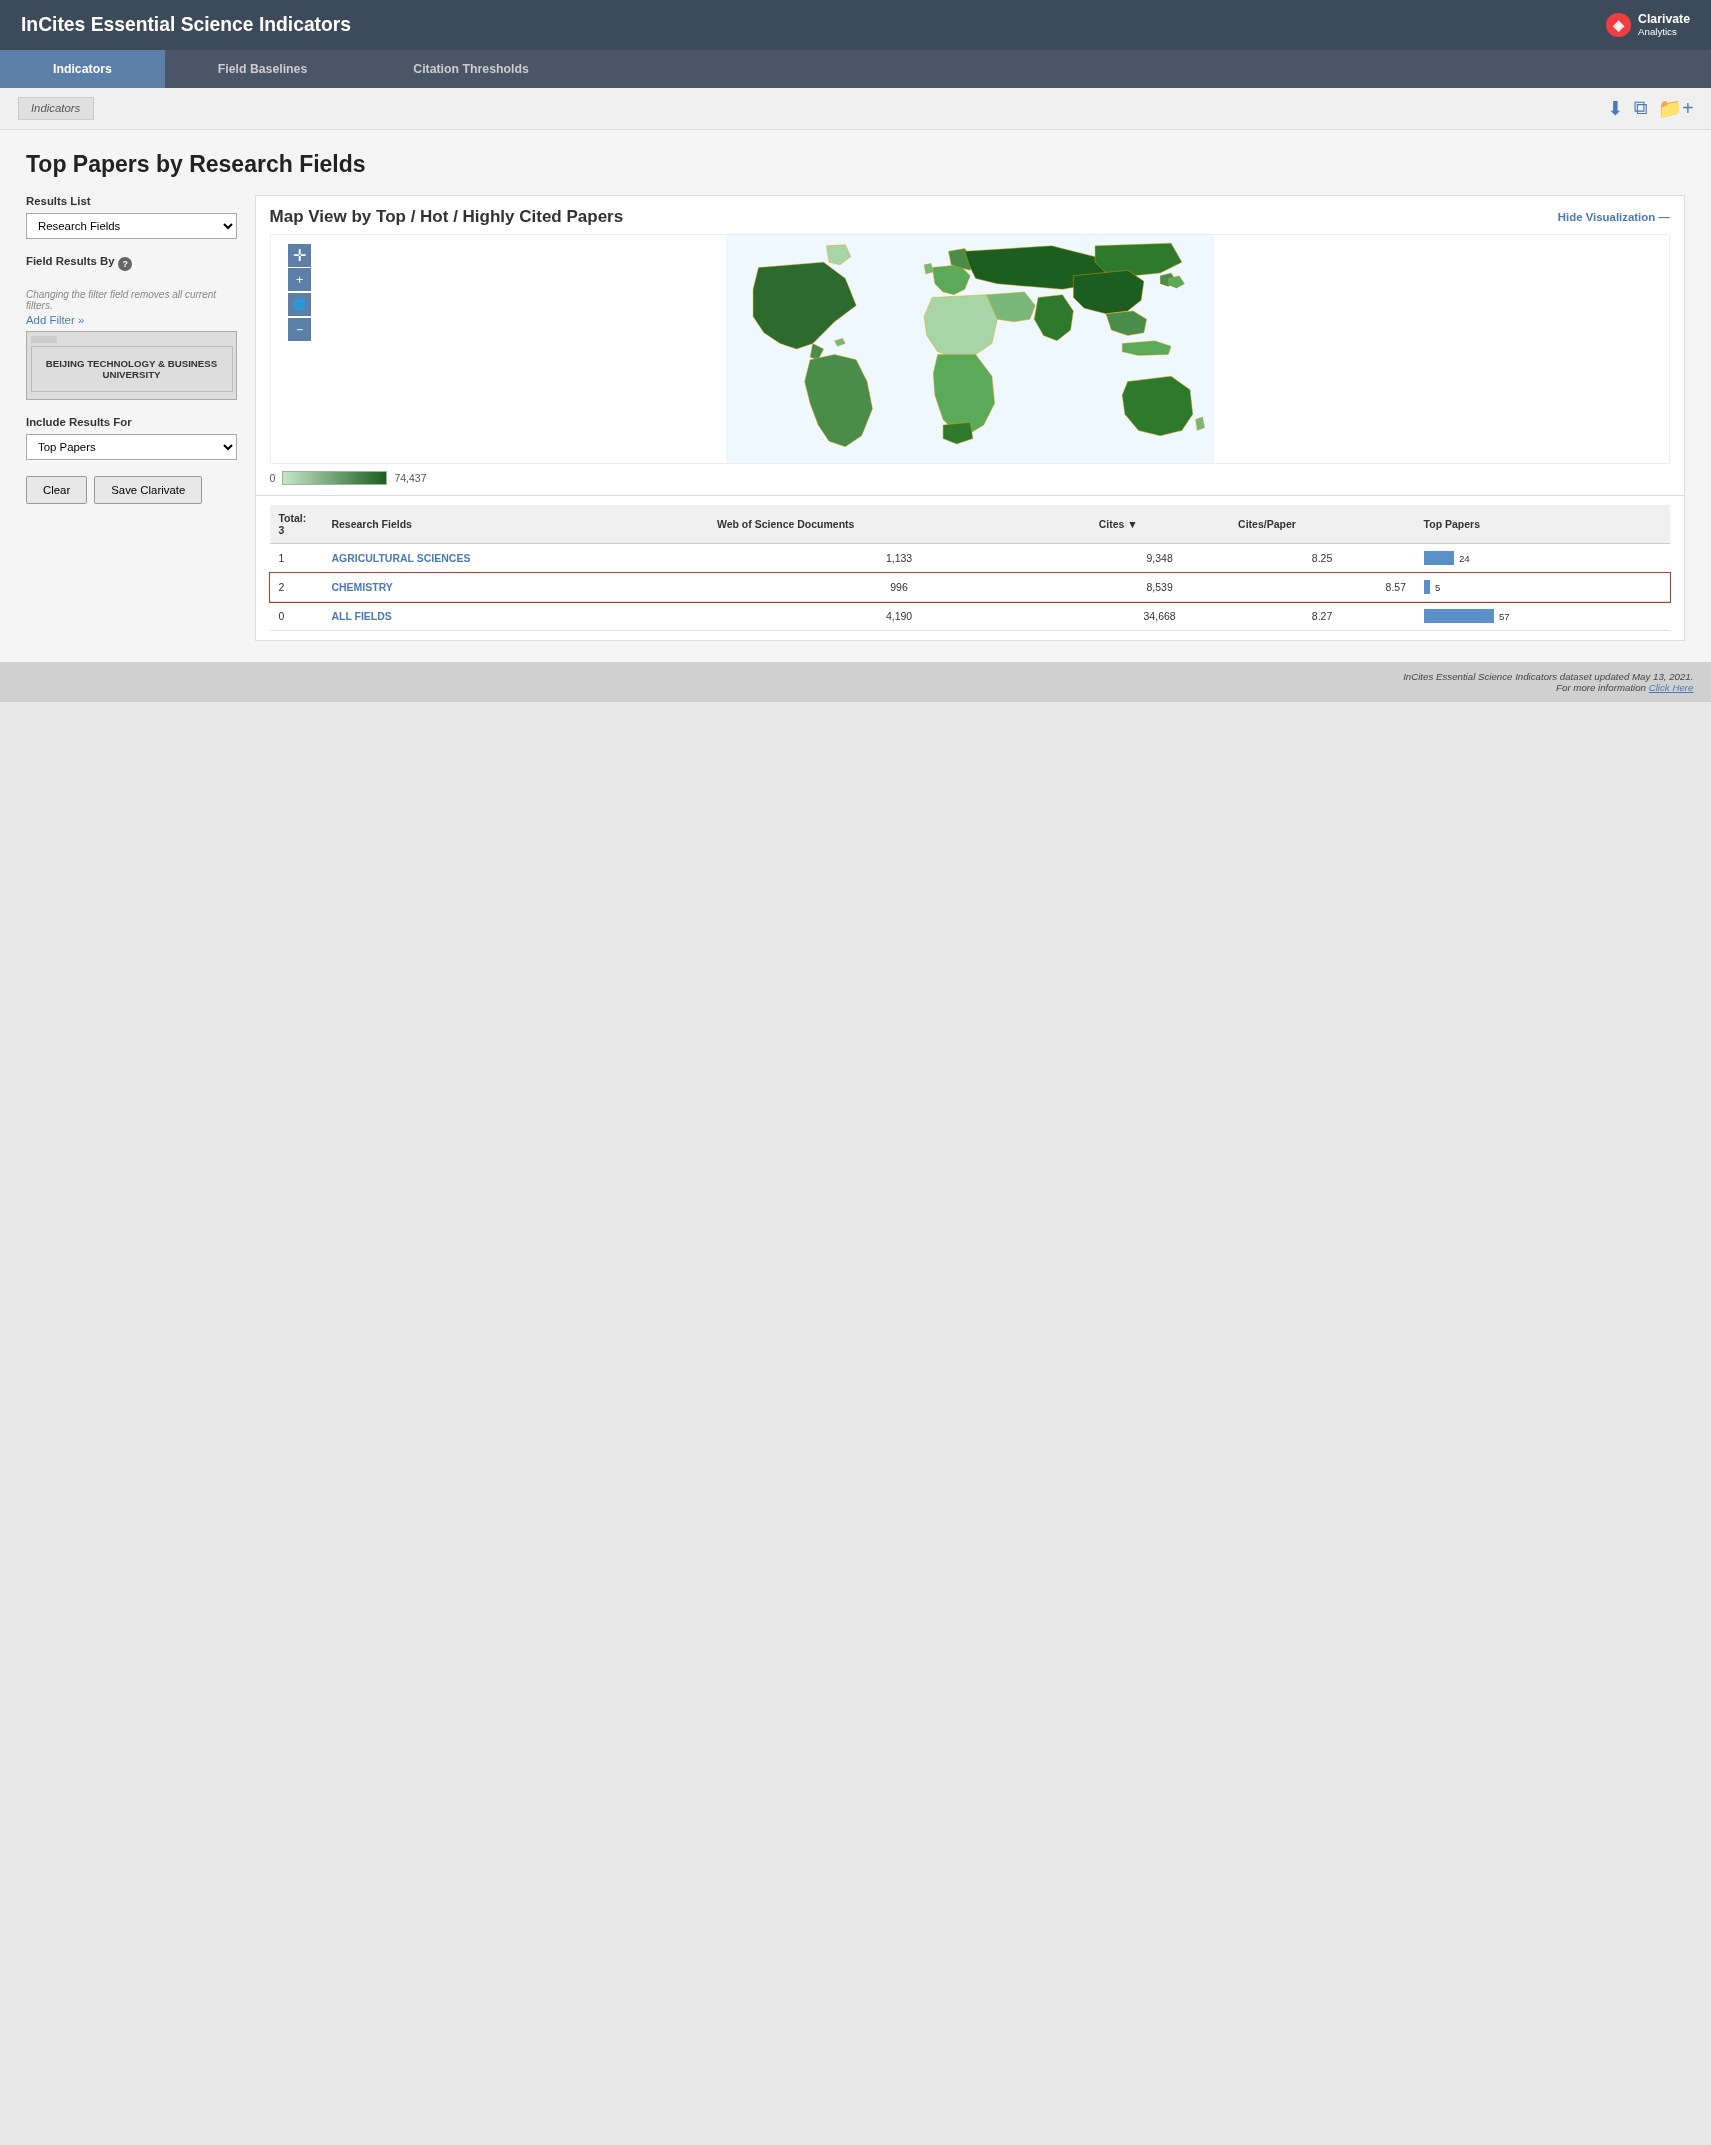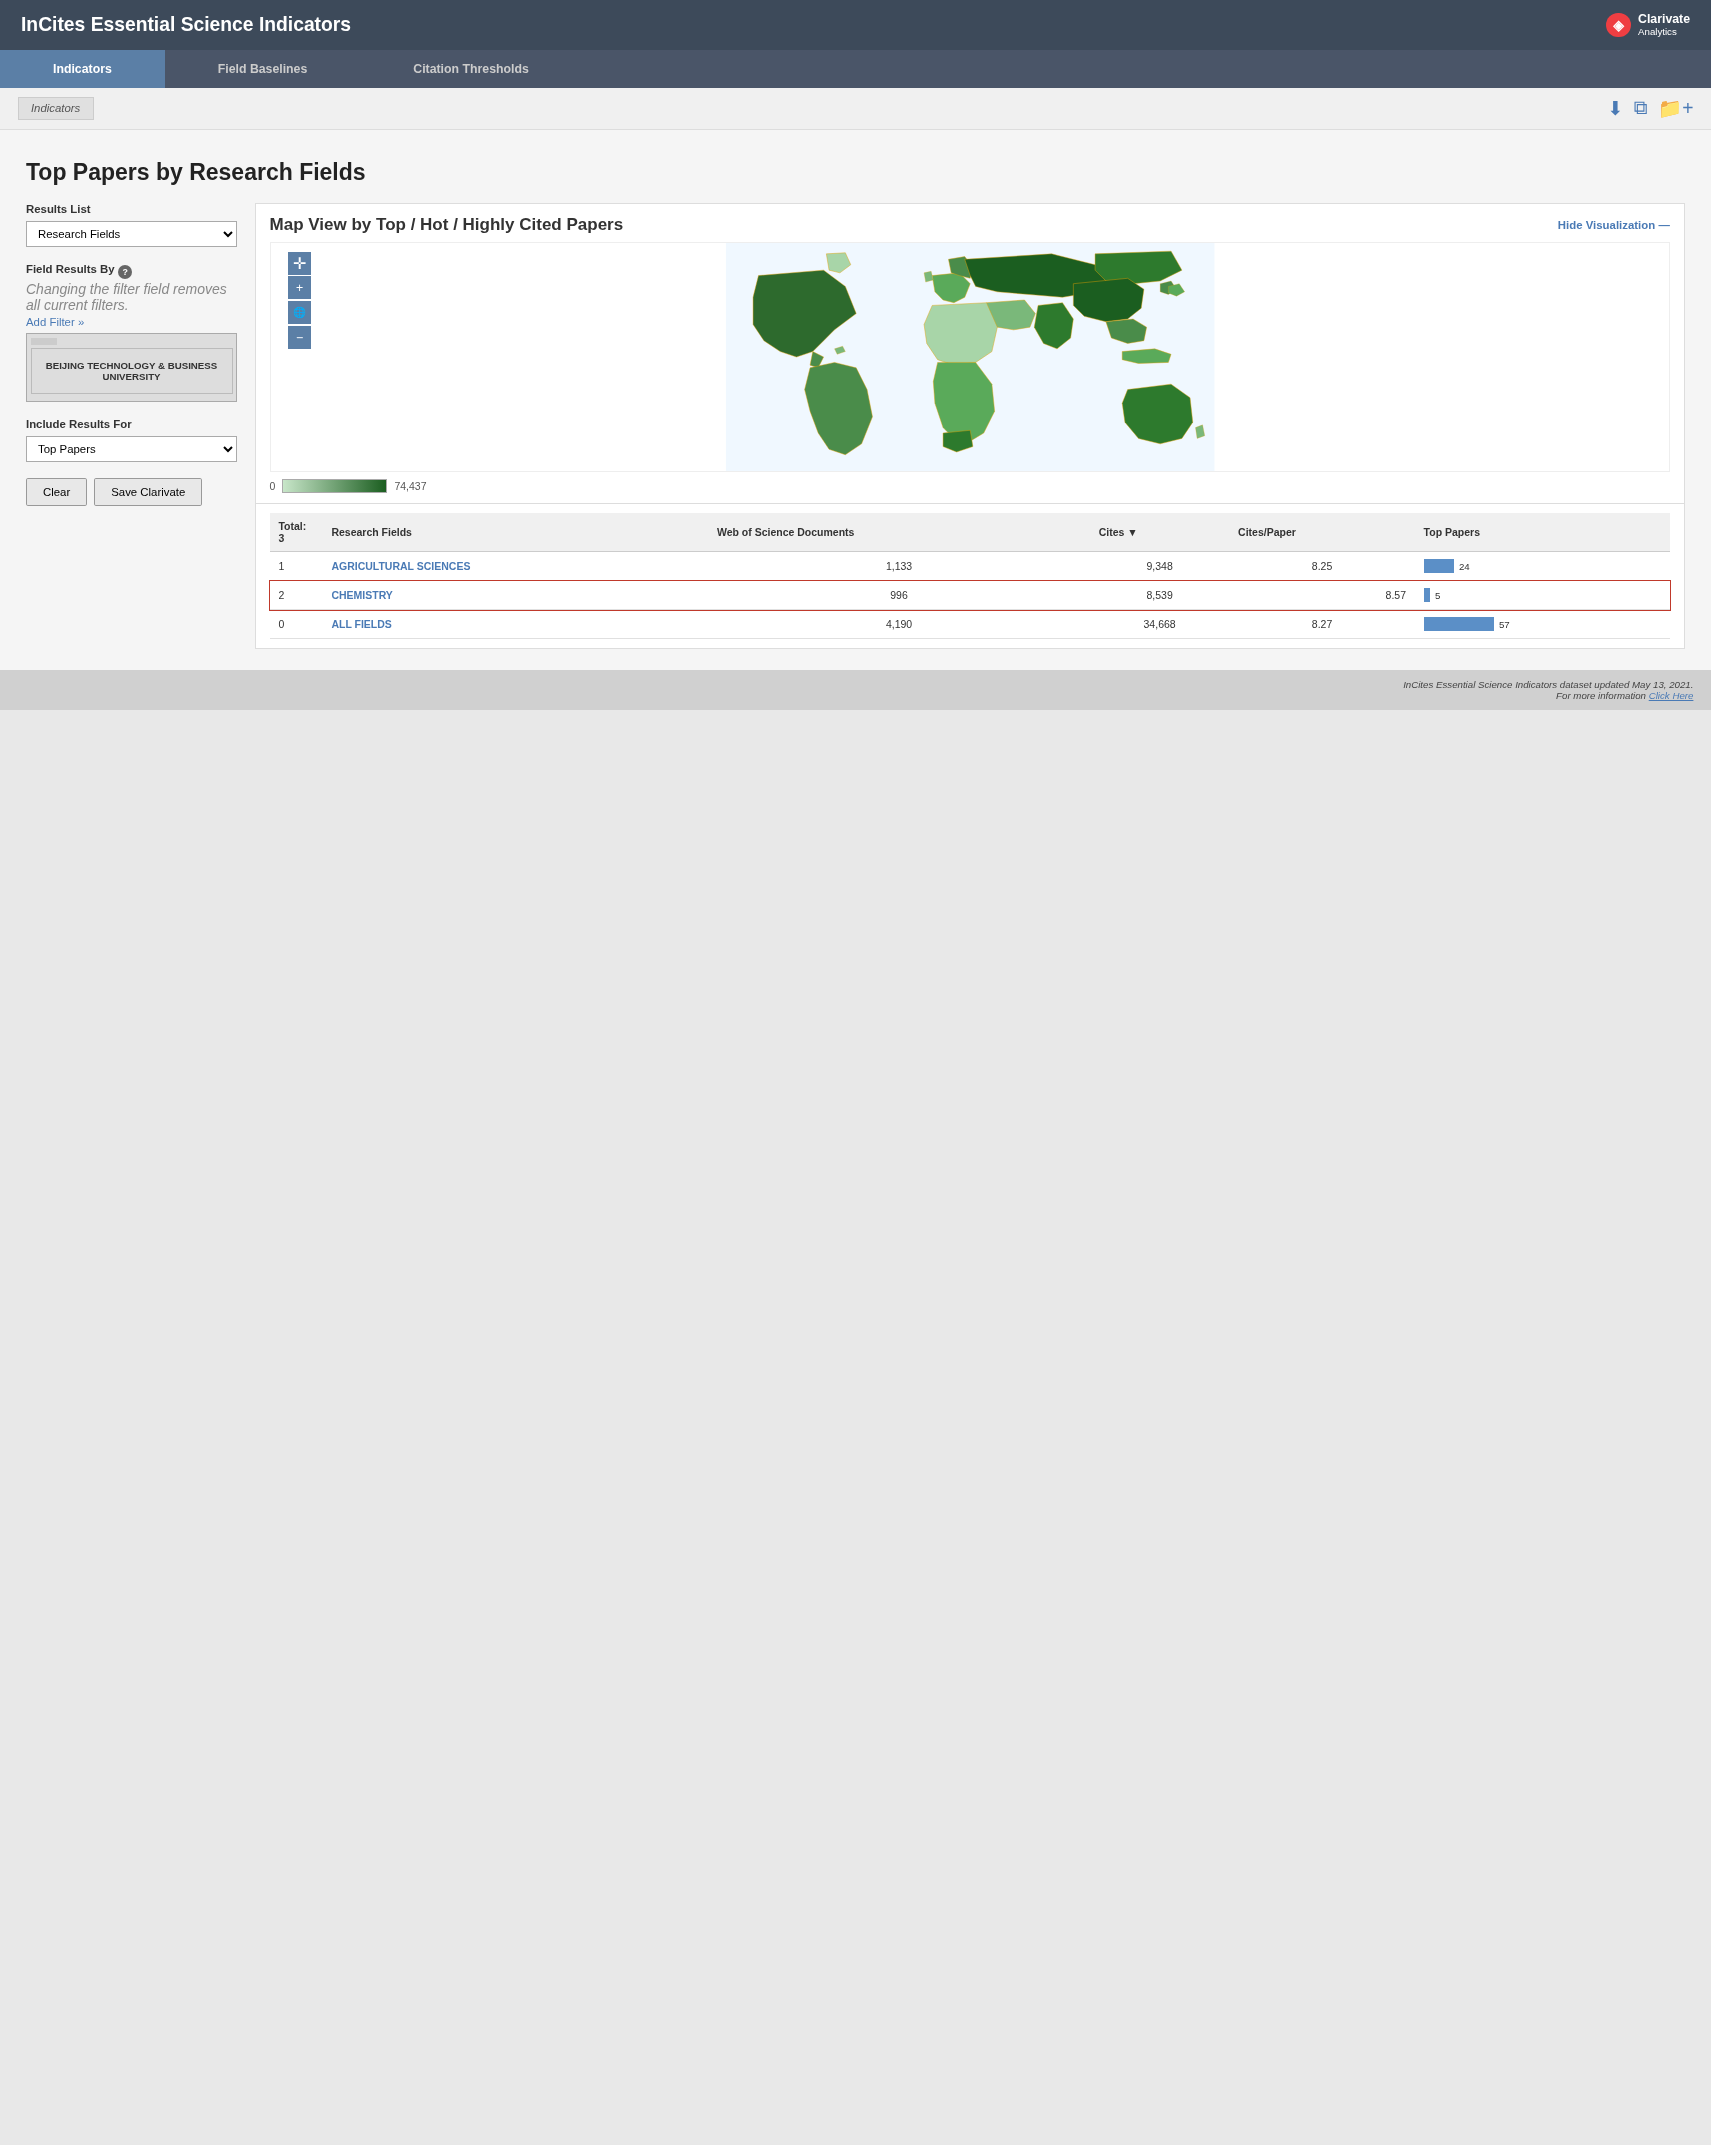--- a/index.html
+++ b/index.html
@@ -87,21 +87,20 @@
     
     .page-content {
       background: #f5f5f5;
       padding: 21px 26px;
     }
     .page-title {
       font-size: 23px;
       font-weight: bold;
       color: #222;
       margin-bottom: 17.6px;
-      margin-top: 8px;
     }
 
     
     .main-layout {
       display: flex;
       gap: 17.6px;
     }
 
     
     .sidebar {
@@ -119,24 +118,25 @@
     }
     .sidebar-select {
       width: 100%;
       padding: 5.3px 7px;
       border: 0.9px solid #aaa;
       background: #fff;
       font-size: 11.4px;
       appearance: auto;
     }
     .filter-info {
-      font-size: 14px;
+      font-size: 10px;
       color: #888;
       font-style: italic;
       margin-bottom: 3.5px;
+      margin-top: 16px;
     }
     .add-filter-link {
       color: #4a7ab5;
       font-size: 11.4px;
       cursor: pointer;
       text-decoration: none;
       display: block;
       margin-bottom: 5.3px;
     }
     .filter-tag {

